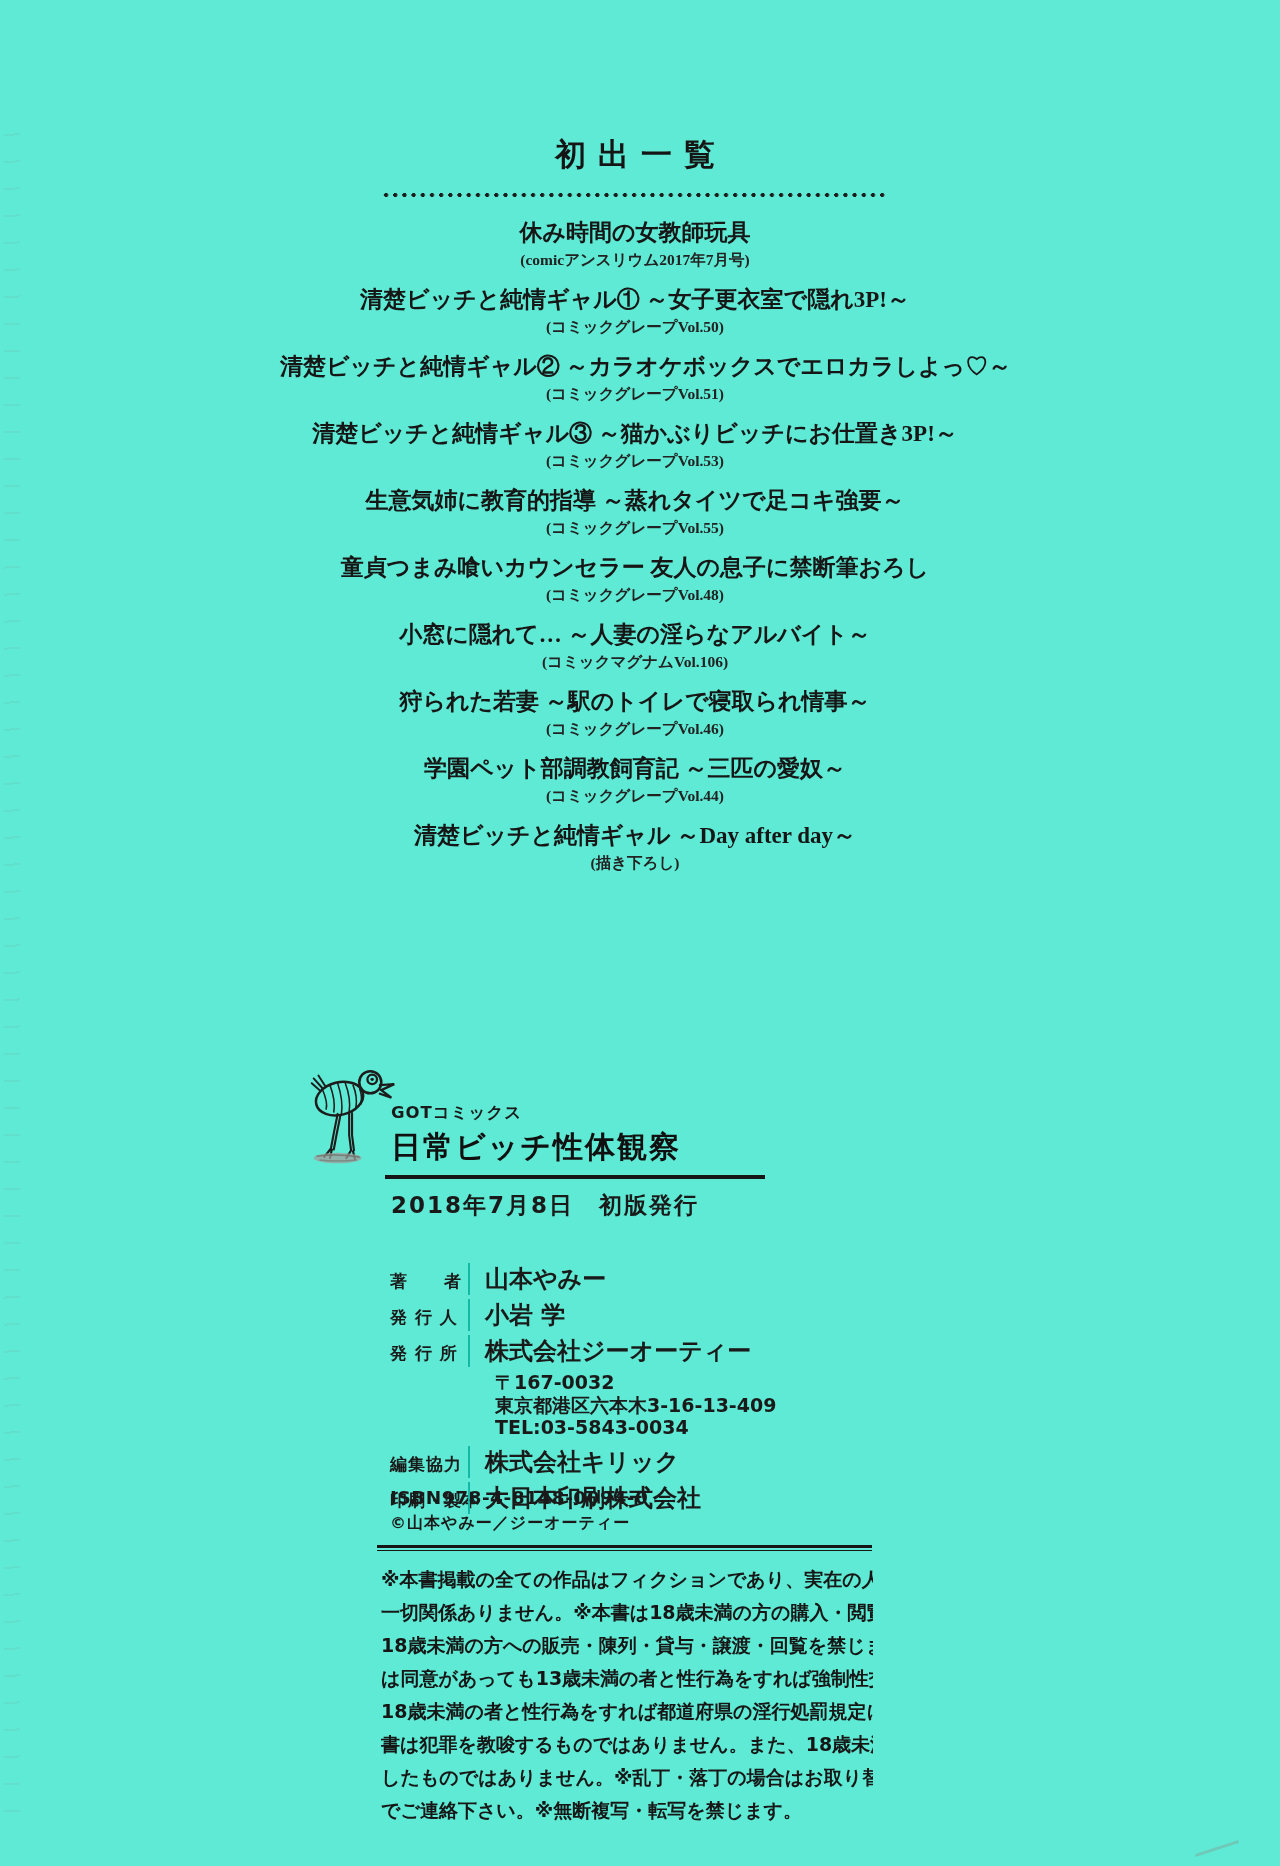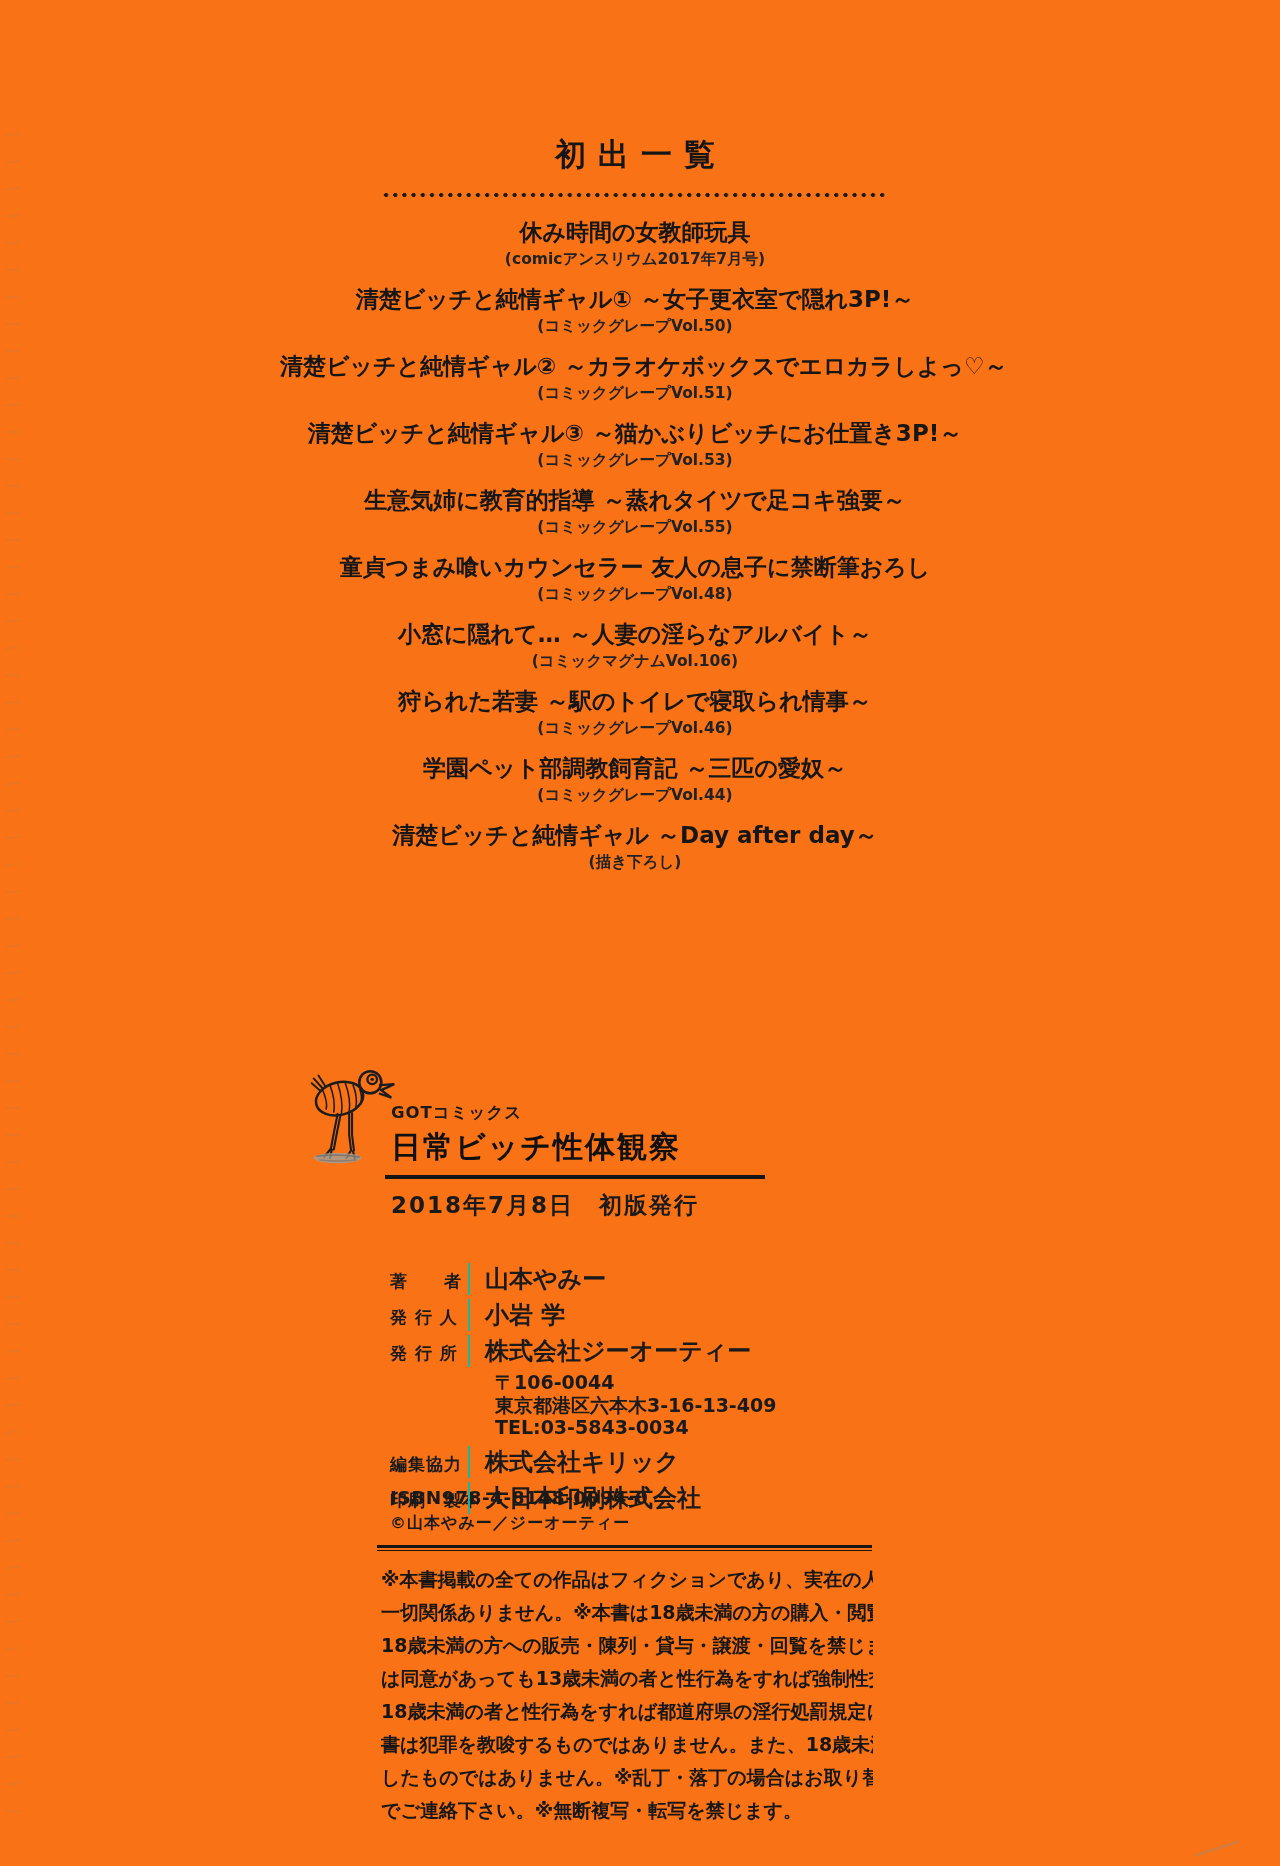--- a/index.html
+++ b/index.html
@@ -1,20 +1,20 @@
 <!DOCTYPE html>
 <html><head>
 <meta charset="utf-8">
 <style>
   html,body{margin:0;padding:0;background:#e8e8e4;}
   #page{
     position:relative;
     width:1280px;height:1866px;
     margin:0 auto;
-    background:#f97316;
+    background:#5eead4;
     overflow:hidden;
     font-family:"DejaVu Sans",sans-serif;
     color:#1a1a1a;
   }
   
   .scan-edge{
     position:absolute;left:4px;top:120px;width:16px;height:1700px;
     background:repeating-linear-gradient(177deg,transparent 0 14px,rgba(120,125,118,.18) 14px 16px,transparent 16px 27px);
     opacity:.55;pointer-events:none;
   }
@@ -28,21 +28,21 @@
   .fp-heading{
     font-size:31px;font-weight:700;letter-spacing:12px;margin:0;
     text-indent:12px;color:#151515;
   }
   .dotline{
     width:506px;height:6px;margin:16px auto 0;
     background:radial-gradient(circle 2.1px at 4px 3px,#1c1c1c 95%,rgba(0,0,0,0)) repeat-x;
     background-size:9.2px 6px;
   }
   .entries{margin-top:22px;}
-  .entry{margin-bottom:19px;}
+  .entry{margin-bottom:19px;font-family:Liberation Serif, serif;}
   .entry-title{
     font-size:23px;font-weight:700;line-height:25px;white-space:nowrap;color:#161616;
   }
   .entry-source{
     font-size:15.5px;font-weight:600;line-height:17px;margin-top:6px;color:#222;
     white-space:nowrap;
   }
 
   
   .colophon{position:absolute;left:391px;top:1056px;width:430px;}
@@ -199,21 +199,21 @@
       </div>
 
     </div>
 
     <div>
       <div class="credit-row">
         <div class="credit-label">発 行 所</div>
         <div class="credit-value">株式会社ジーオーティー</div>
       </div>
       <div class="credit-address">
-          <div>〒106-0044</div>
+          <div>〒167-0032</div>
           <div>東京都港区六本木3-16-13-409</div>
           <div>TEL:03-5843-0034</div>
         </div>
     </div>
 
     <div>
       <div class="credit-row">
         <div class="credit-label">編集協力</div>
         <div class="credit-value">株式会社キリック</div>
       </div>

